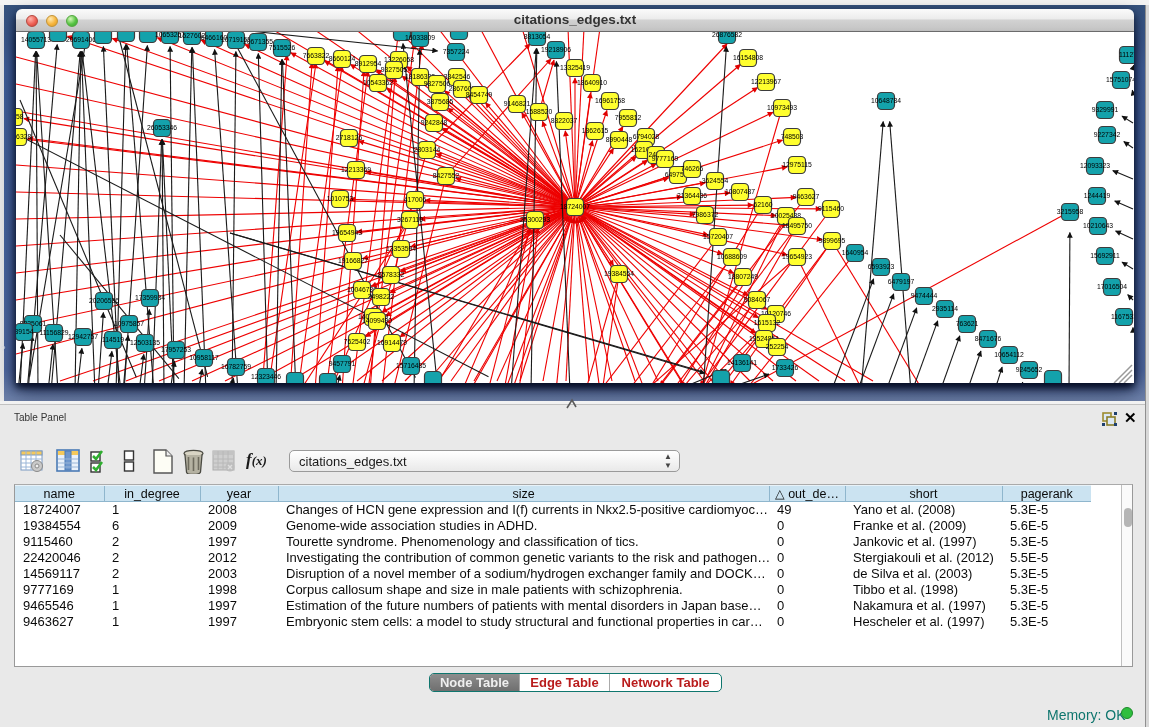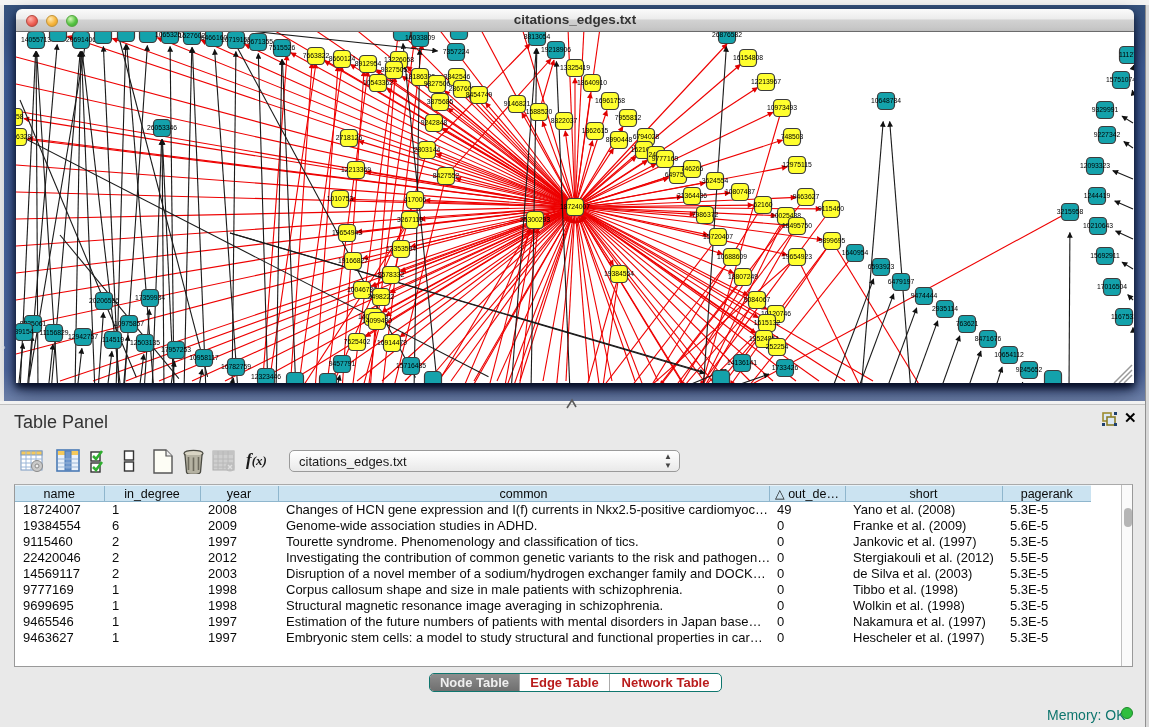--- a/index.html
+++ b/index.html
@@ -17,21 +17,21 @@
 .tl{position:absolute;top:6px;width:12px;height:12px;border-radius:50%}
 #canvas{position:absolute;left:16px;top:32px;width:1118px;height:351px;background:#fff;box-shadow:0 4px 7px -2px rgba(6,14,38,.95)}
 svg .re{stroke:#ee0000;stroke-width:1.1;fill:none}
 svg .bk{stroke:#1a1a1a;stroke-width:1.1;fill:none}
 svg .grip{stroke:#9a9a9a;stroke-width:1.5}
 svg .nl{font-family:"Liberation Sans",sans-serif;font-size:6.8px;fill:#000;text-anchor:middle}
 #qm{position:absolute;left:1px;top:344px;color:#cfd6e2;font-size:8px}
 
 #panel{position:absolute;left:0;top:401px;width:1149px;height:326px;background:#e9e9e9}
 #ph{position:absolute;left:0;top:0;width:1149px;height:4px;background:#f2f2f2;border-bottom:1px solid #c2c2c2}
-#ptitle{position:absolute;left:14px;top:11px;font-size:18px;color:#333}
+#ptitle{position:absolute;left:14px;top:11px;font-size:10px;color:#333}
 #pfloat{position:absolute;left:1102px;top:11px;width:15px;height:14px}
 #pclose{position:absolute;left:1124px;top:8px;font-size:15px;font-weight:700;color:#000}
 #combo{position:absolute;left:289px;top:49px;width:391px;height:22px;border:1px solid #9a9a9a;border-radius:5px;
  background:linear-gradient(180deg,#ffffff,#e9e9e9);font-size:13px;color:#1a1a1a;padding:3px 0 0 9px}
 #combo .ud{position:absolute;right:7px;top:1px;font-size:8px;color:#444;line-height:9px;text-align:center}
 #tblwrap{position:absolute;left:14px;top:83px;width:1119px;height:183px;background:#fff;border:1px solid #999;border-top:1px solid #aaa;overflow:hidden}
 table{border-collapse:collapse;table-layout:fixed;width:1076px;font-size:13px;color:#0a0a0a}
 thead td{background:#cbe3f1;border-left:1px solid #8fb6cd;border-bottom:1px solid #8fb6cd;border-top:1px solid #e8f2f8;
  text-align:center;font-size:12.5px;height:14px;padding:0;overflow:hidden;white-space:nowrap}
 thead td:first-child{border-left:none}
@@ -663,21 +663,21 @@
 <div class="ic" style="left:246px;top:49px;font-family:Liberation Serif, serif;font-style:italic;font-weight:700;font-size:17px;color:#1a1a1a">f<span style="font-size:13px">(x)</span></div>
 
   <div id="combo">citations_edges.txt<div class="ud">▲<br>▼</div></div>
   <div id="tblwrap">
     <table>
       <thead>
           <tr>
             <td class="c1">name</td>
             <td class="c2">in_degree</td>
             <td class="c3">year</td>
-            <td class="c4">common</td>
+            <td class="c4">size</td>
             <td class="c5">△ out_de…</td>
             <td class="c6">short</td>
             <td class="c7">pagerank</td>
           </tr>
         </thead>
       <tbody>
 <tr>
             <td class="c1">18724007</td>
             <td class="c2">1</td>
             <td class="c3">2008</td>
@@ -722,29 +722,20 @@
             <td class="c6">de Silva et al. (2003)</td>
             <td class="c7">5.3E-5</td>
           </tr>
 <tr>
             <td class="c1">9777169</td>
             <td class="c2">1</td>
             <td class="c3">1998</td>
             <td class="c4">Corpus callosum shape and size in male patients with schizophrenia.</td>
             <td class="c5">0</td>
             <td class="c6">Tibbo et al. (1998)</td>
-            <td class="c7">5.3E-5</td>
-          </tr>
-<tr>
-            <td class="c1">9699695</td>
-            <td class="c2">1</td>
-            <td class="c3">1998</td>
-            <td class="c4">Structural magnetic resonance image averaging in schizophrenia.</td>
-            <td class="c5">0</td>
-            <td class="c6">Wolkin et al. (1998)</td>
             <td class="c7">5.3E-5</td>
           </tr>
 <tr>
             <td class="c1">9465546</td>
             <td class="c2">1</td>
             <td class="c3">1997</td>
             <td class="c4">Estimation of the future numbers of patients with mental disorders in Japan base…</td>
             <td class="c5">0</td>
             <td class="c6">Nakamura et al. (1997)</td>
             <td class="c7">5.3E-5</td>

